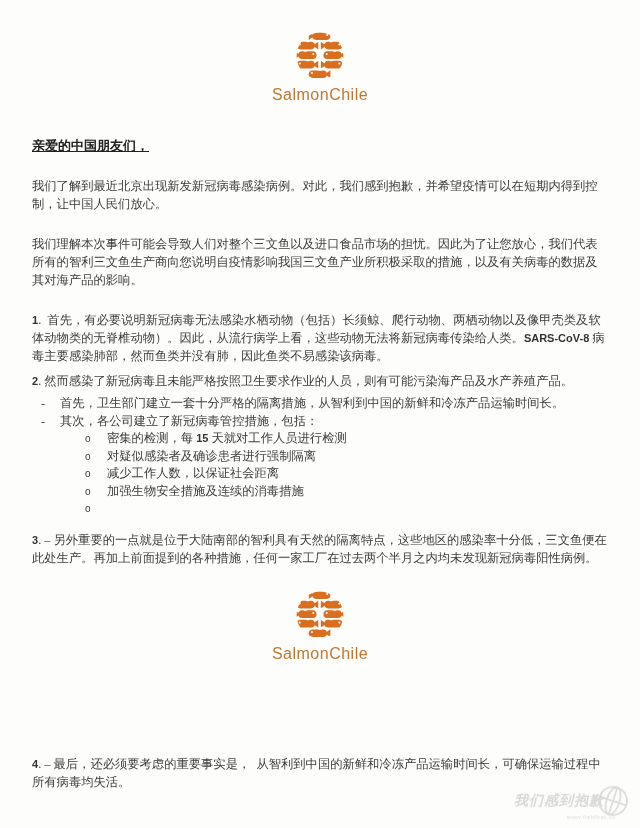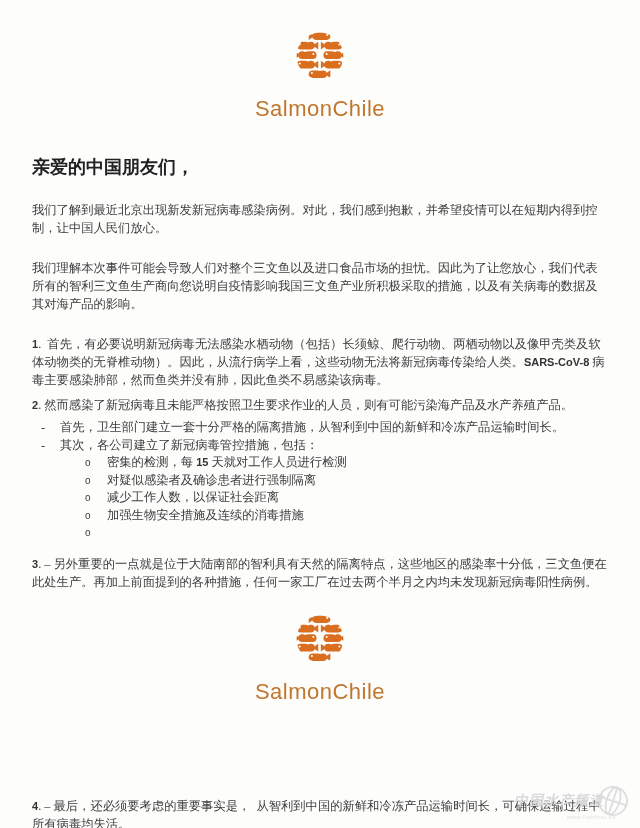--- a/index.html
+++ b/index.html
@@ -13,33 +13,34 @@
     color:#3c3c3c;
     box-sizing:border-box;
   }
   
   .logo-block{text-align:center;}
   .logo-block.top{padding-top:30px;}
   .logo-block.mid{margin-top:22px;}
   .fish-mark{display:block;margin:0 auto;}
   .wordmark{
     font-family:"Liberation Sans","DejaVu Sans",sans-serif;
-    font-size:22px;
+    font-size:16px;
     letter-spacing:0.5px;
     color:#c1762f;
-    margin-top:14px;
+    margin-top:4px;
   }
   
   .content{padding:0 32px;}
   .greeting{
     margin-top:33px;
     font-family:"Liberation Sans","DejaVu Sans",sans-serif;
     font-weight:bold;
-    font-size:18px;
+    font-size:13px;
     color:#222;
+    text-decoration:underline;
   }
   p.body{
     margin:22px 0 0 0;
     font-size:12.3px;
     line-height:18px;
     color:#3c3c3c;
   }
   p.body.tight{margin-top:7px;}
   p.body.after-list{margin-top:13px;}
   b.lat{
@@ -174,21 +175,21 @@
         </g>
       </svg>
       <div class="wordmark">SalmonChile</div>
     </div>
 
     <p class="body cjk-mix final-para"><b class="lat">4</b>. – 最后，还必须要考虑的重要事实是， 从智利到中国的新鲜和冷冻产品运输时间长，可确保运输过程中所有病毒均失活。</p>
   </div>
 
   <div class="watermark">
     <div class="wm-row">
-      <span class="wm-text">中国水产频道</span>
+      <span class="wm-text">我们感到抱歉</span>
       <svg class="globe" width="34" height="34" viewBox="0 0 34 34" aria-hidden="true">
         <g stroke="#d6d6d6" stroke-width="1.8" fill="none" transform="rotate(18 17 17)">
           <circle cx="17" cy="17" r="14"></circle>
           <ellipse cx="17" cy="17" rx="6.5" ry="14"></ellipse>
           <line x1="3" y1="17" x2="31" y2="17"></line>
           <line x1="17" y1="3" x2="17" y2="31"></line>
         </g>
       </svg>
     </div>
     <div class="wm-url">www.fishfirst.cn</div>

